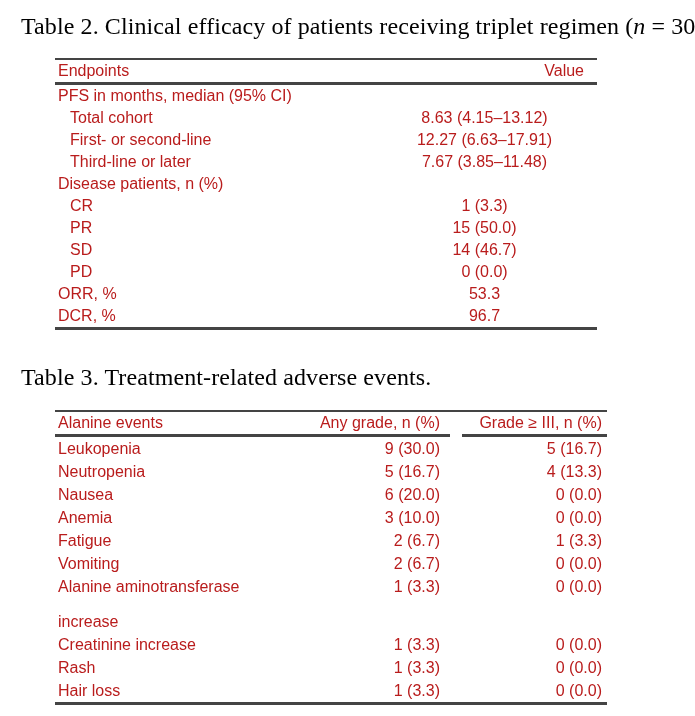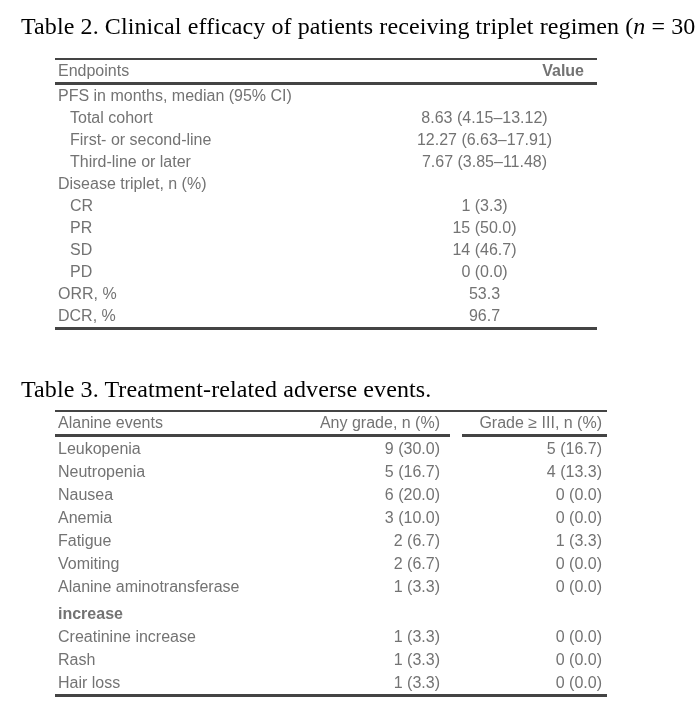--- a/index.html
+++ b/index.html
@@ -16,67 +16,67 @@
     position: absolute;
     left: 21px;
     font-family: "Liberation Serif", serif;
     font-weight: normal;
     font-size: 24px;
     color: #000000;
     white-space: nowrap;
     letter-spacing: 0.1px;
   }
   #t2-title { top: 13px; }
-  #t3-title { top: 376px; }
+  #t3-title { top: 364px; }
   .doc-title i { font-style: italic; }
 
   table {
     position: absolute;
     border-collapse: separate;
     border-spacing: 0;
     table-layout: fixed;
     font-size: 16px;
-    color: #737373;
+    color: #b91c1c;
     border-top: 2px solid #444444;
   }
   th {
     font-weight: normal;
     text-align: left;
     border-bottom: 3px solid #444444;
     height: 22px;
     vertical-align: middle;
     padding: 0;
   }
   td { height: 22px; vertical-align: middle; padding: 0; }
   .line { line-height: 23px; }
 
   
   #table2 { top: 58px; left: 55px; width: 542px; border-bottom: 3px solid #444444; }
   #table2 .lbl { padding-left: 3px; }
   #table2 td.indent { padding-left: 15px; }
   #table2 th.val, #table2 td.val { text-align: right; }
-  #table2 th.val { padding-right: 13px; font-weight: bold; }
+  #table2 th.val { padding-right: 13px; }
   #table2 td.val { padding-right: 3px; text-align: center; }
 
   
   #table3 { top: 410px; left: 55px; width: 552px; border-bottom: 3px solid #444444; }
   #table3 .lbl { padding-left: 3px; }
   #table3 th.c2, #table3 td.c2 { text-align: right; padding-right: 10px; }
   #table3 th.c3, #table3 td.c3 { text-align: right; padding-right: 5px; }
   
   #table3 th.c3 { position: relative; }
   #table3 th.c3::after {
     content: "";
     position: absolute;
     left: 0; bottom: -3px;
     width: 12px; height: 3px;
     background: #ffffff;
   }
   #table3 tr.two-line td { height: 48px; vertical-align: top; line-height: 23px; }
-  #table3 tr.two-line .line + .line { margin-top: 4px; font-weight: bold; }
+  #table3 tr.two-line .line + .line { margin-top: 12px; }
 </style>
 </head>
 <body>
 
 <div class="page">
 
   <div class="doc-title" id="t2-title"><span>Table 2. Clinical efficacy of patients receiving triplet regimen (</span><i>n</i><span> = 30).</span></div>
 
   <table id="table2">
     <colgroup>
@@ -100,21 +100,21 @@
         </tr>
         <tr>
           <td class="lbl indent">First- or second-line</td>
           <td class="val">12.27 (6.63–17.91)</td>
         </tr>
         <tr>
           <td class="lbl indent">Third-line or later</td>
           <td class="val">7.67 (3.85–11.48)</td>
         </tr>
         <tr>
-          <td class="lbl">Disease triplet, n (%)</td>
+          <td class="lbl">Disease patients, n (%)</td>
           <td class="val"></td>
         </tr>
         <tr>
           <td class="lbl indent">CR</td>
           <td class="val">1 (3.3)</td>
         </tr>
         <tr>
           <td class="lbl indent">PR</td>
           <td class="val">15 (50.0)</td>
         </tr>

